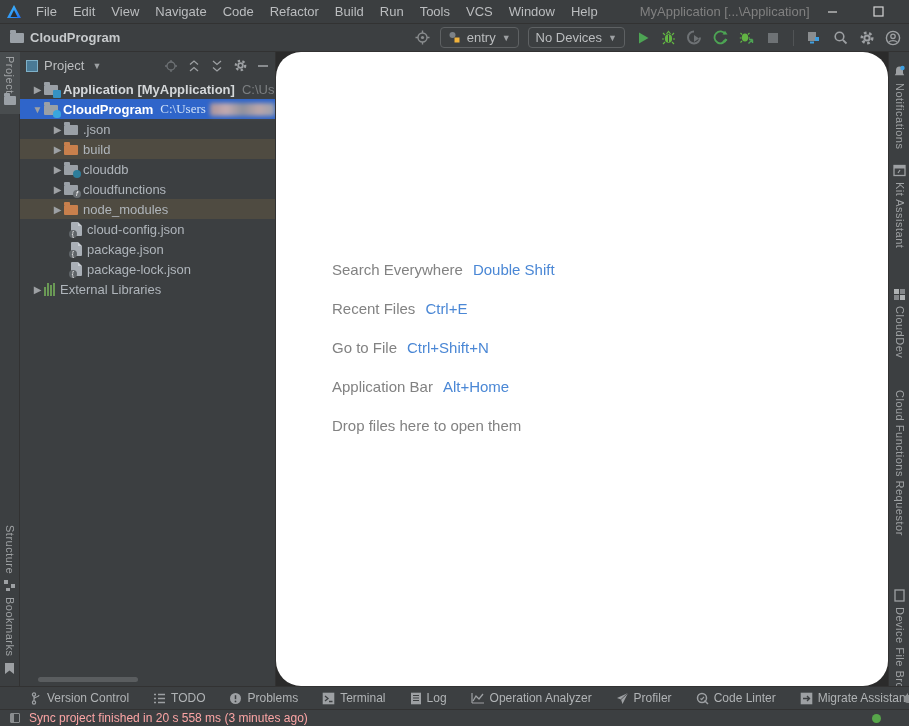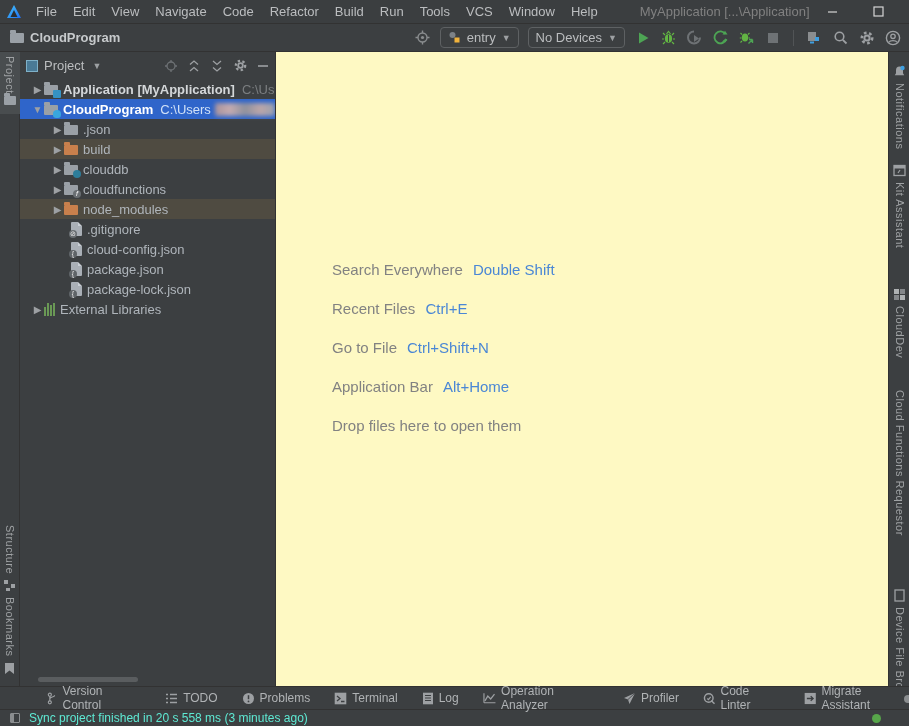--- a/index.html
+++ b/index.html
@@ -56,21 +56,21 @@
   .pp-actions svg { display:block; }
   .tree { flex:1 1 auto; overflow:hidden; font-size:13px; position:relative; }
   .row { height:20px; display:flex; align-items:center; white-space:nowrap; cursor:default; }
   .row .chev { width:13px; text-align:center; color:#9da0a3; font-size:10px; flex:0 0 auto; }
   .row .lbl { color:#afb5bb; margin-left:5px; }
   .row .lbl.bold { font-weight:bold; color:#d4d7d9; }
   .row .path { color:#7b7e80; margin-left:7px; }
   .lvl1 { padding-left:11px; } .lvl2 { padding-left:31px; } .lvl3 { padding-left:51px; }
   .row.sel { background:#2f65ca; }
   .row.sel .lbl, .row.sel .path { color:#ffffff; }
-  .row.sel .path { color:#cfe0f7; }
+  .row.sel .path { color:#cfe0f7;font-family:Liberation Serif, serif; }
   .row.hl { background:#4f4b41; }
   .redact { display:inline-block; width:74px; height:13px; margin-left:4px; border-radius:2px;
             background:linear-gradient(90deg,#a9939b,#c4abb0,#8f919d,#bba6a9,#99a0ae);
             filter:blur(2px); }
   
   .fold { position:relative; width:14px; height:10px; border-radius:1px; flex:0 0 auto;
           margin-top:2px; }
   .fold::before { content:""; position:absolute; top:-3px; left:0; width:6px; height:3px;
                   border-radius:1px 1px 0 0; background:inherit; }
   .f-gray { background:#9aa0a6; }
@@ -95,39 +95,39 @@
   .libs i { display:block; width:2px; background:#6a9955; }
   
   .scr { position:relative; width:12px; height:12px; background:#8d939a;
          clip-path:polygon(0 0,100% 0,100% 100%,30% 100%,0 70%); flex:0 0 auto; }
   .scr .clock { position:absolute; right:-3px; bottom:-3px; width:9px; height:9px;
                 border-radius:50%; background:#3b9fd8; border:1px solid #1d6f9e; }
   .hscroll { position:absolute; left:18px; bottom:4px; width:100px; height:5px;
              background:#5a5d5f; border-radius:3px; }
 
   
-  .editor { flex:1 1 auto; background:#fef9c3; position:relative; }
+  .editor { flex:1 1 auto; background:#ffffff; position:relative;border-radius:25px; }
   .shortcuts { position:absolute; left:56px; top:198px; font-size:15px; }
   .sc-row { height:39px; display:flex; align-items:center; gap:10px; }
   .sc-label { color:#828282; }
   .sc-keys { color:#4a87d5; }
 
   
   .toolwin-bar { height:23px; background:#3c3f41; border-top:1px solid #323232;
-                 display:flex; align-items:center; gap:24px; padding-left:46px; flex:0 0 auto;
+                 display:flex; align-items:center; gap:24px; padding-left:30px; flex:0 0 auto;
                  position:relative; }
   .tw-item { display:flex; align-items:center; gap:5px; font-size:12px; color:#b0b3b5; }
   .tw-item svg { display:block; }
   .tw-edge { position:absolute; right:-3px; top:8px; width:8px; height:8px; border-radius:50%;
              background:#8a8d8f; }
 
   
   .statusbar { height:17px; background:#3c3f41; border-top:1px solid #323232;
                display:flex; align-items:center; padding:0 10px; gap:9px; font-size:12px;
-               color:#5eead4; flex:0 0 auto; }
+               color:#fca5a5; flex:0 0 auto; }
   .sb-icon { width:10px; height:10px; border:1px solid #8a8d8f; border-radius:1px; position:relative; }
   .sb-icon::before { content:""; position:absolute; left:0; top:0; bottom:0; width:3px;
                      background:#8a8d8f; }
   .sb-dot { margin-left:auto; margin-right:18px; width:9px; height:9px; border-radius:50%;
             background:#57a64a; }
 </style>
 </head>
 <body>
 
 <div class="window">
@@ -362,26 +362,20 @@
             </span>
           <span class="lbl">cloudfunctions</span>
         </div>
         <div class="row lvl2 hl">
           <span class="chev">▶</span>
           <span class="fold f-orange"></span>
           <span class="lbl">node_modules</span>
         </div>
         <div class="row lvl3">
           <span class="file">
-              <span class="fbadge">⊘</span>
-            </span>
-          <span class="lbl">.gitignore</span>
-        </div>
-        <div class="row lvl3">
-          <span class="file">
               <span class="fbadge braces">{</span>
             </span>
           <span class="lbl">cloud-config.json</span>
         </div>
         <div class="row lvl3">
           <span class="file">
               <span class="fbadge braces">{</span>
             </span>
           <span class="lbl">package.json</span>
         </div>

